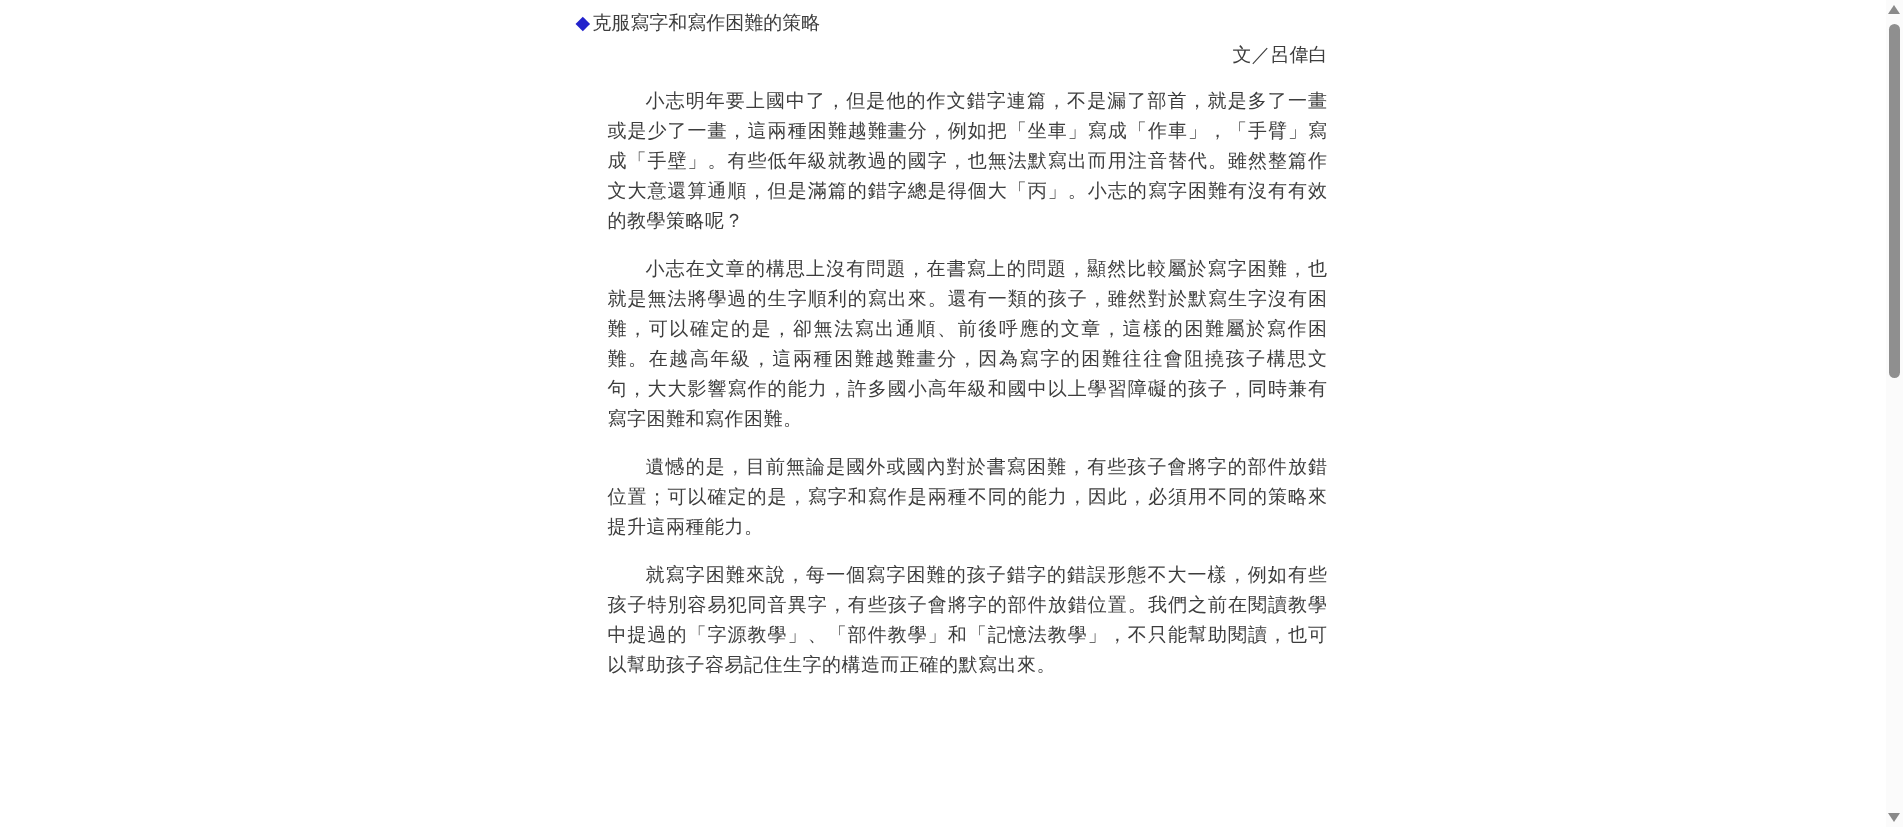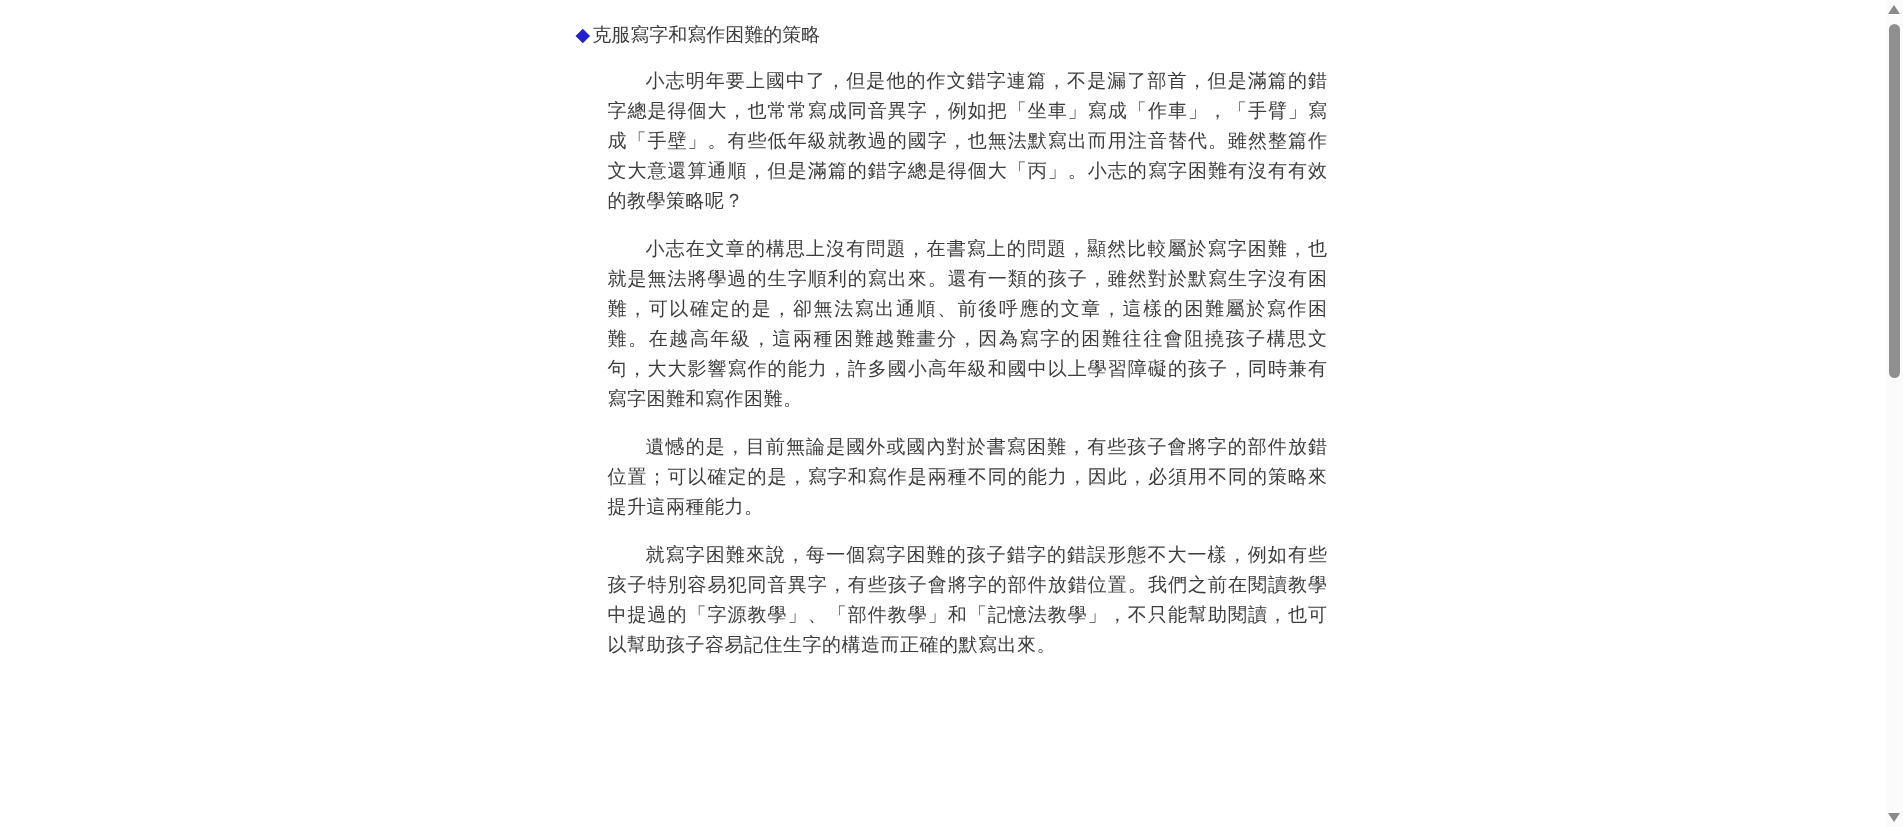--- a/index.html
+++ b/index.html
@@ -12,21 +12,21 @@
     font-family: "Liberation Sans", "DejaVu Sans", sans-serif;
     color: #3d3d3d;
     width: 1903px;
     height: 827px;
     overflow: hidden;
     position: relative;
   }
   .page {
     width: 752px;
     margin: 0 auto;
-    padding-top: 22px;
+    padding-top: 10px;
   }
   .title-row {
     font-size: 19px;
     line-height: 26px;
     white-space: nowrap;
   }
   .diamond {
     color: #2222cc;
     margin-right: 2px;
     font-size: 19px;
@@ -88,22 +88,23 @@
     border-radius: 6px;
   }
 </style>
 </head>
 <body>
 
 <div class="page">
   <div class="title-row">
     <span class="diamond">◆</span><span>克服寫字和寫作困難的策略</span>
   </div>
+  <div class="byline">文／呂偉白</div>
   <div class="paragraphs">
-      <p>小志明年要上國中了，但是他的作文錯字連篇，不是漏了部首，但是滿篇的錯字總是得個大，也常常寫成同音異字，例如把「坐車」寫成「作車」，「手臂」寫成「手壁」。有些低年級就教過的國字，也無法默寫出而用注音替代。雖然整篇作文大意還算通順，但是滿篇的錯字總是得個大「丙」。小志的寫字困難有沒有有效的教學策略呢？</p>
+      <p>小志明年要上國中了，但是他的作文錯字連篇，不是漏了部首，就是多了一畫或是少了一畫，這兩種困難越難畫分，例如把「坐車」寫成「作車」，「手臂」寫成「手壁」。有些低年級就教過的國字，也無法默寫出而用注音替代。雖然整篇作文大意還算通順，但是滿篇的錯字總是得個大「丙」。小志的寫字困難有沒有有效的教學策略呢？</p>
       <p>小志在文章的構思上沒有問題，在書寫上的問題，顯然比較屬於寫字困難，也就是無法將學過的生字順利的寫出來。還有一類的孩子，雖然對於默寫生字沒有困難，可以確定的是，卻無法寫出通順、前後呼應的文章，這樣的困難屬於寫作困難。在越高年級，這兩種困難越難畫分，因為寫字的困難往往會阻撓孩子構思文句，大大影響寫作的能力，許多國小高年級和國中以上學習障礙的孩子，同時兼有寫字困難和寫作困難。</p>
       <p>遺憾的是，目前無論是國外或國內對於書寫困難，有些孩子會將字的部件放錯位置；可以確定的是，寫字和寫作是兩種不同的能力，因此，必須用不同的策略來提升這兩種能力。</p>
       <p>就寫字困難來說，每一個寫字困難的孩子錯字的錯誤形態不大一樣，例如有些孩子特別容易犯同音異字，有些孩子會將字的部件放錯位置。我們之前在閱讀教學中提過的「字源教學」、「部件教學」和「記憶法教學」，不只能幫助閱讀，也可以幫助孩子容易記住生字的構造而正確的默寫出來。</p>
     </div>
 </div>
 
 <div class="scrollbar">
   <div class="scroll-up"></div>
   <div class="scroll-thumb"></div>
   <div class="scroll-down"></div>

